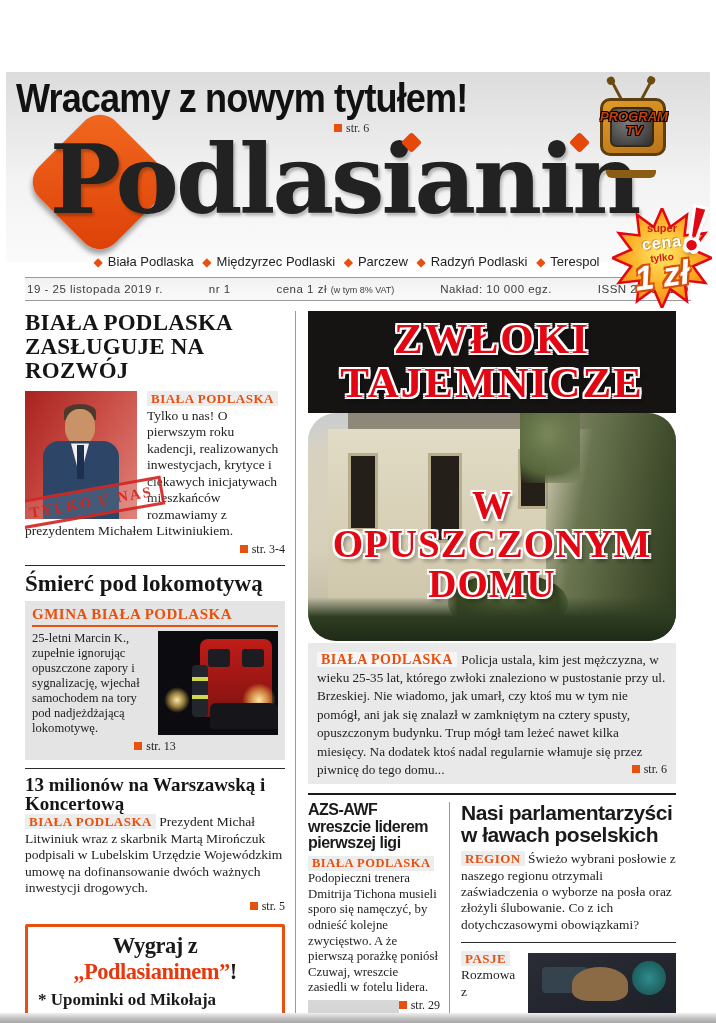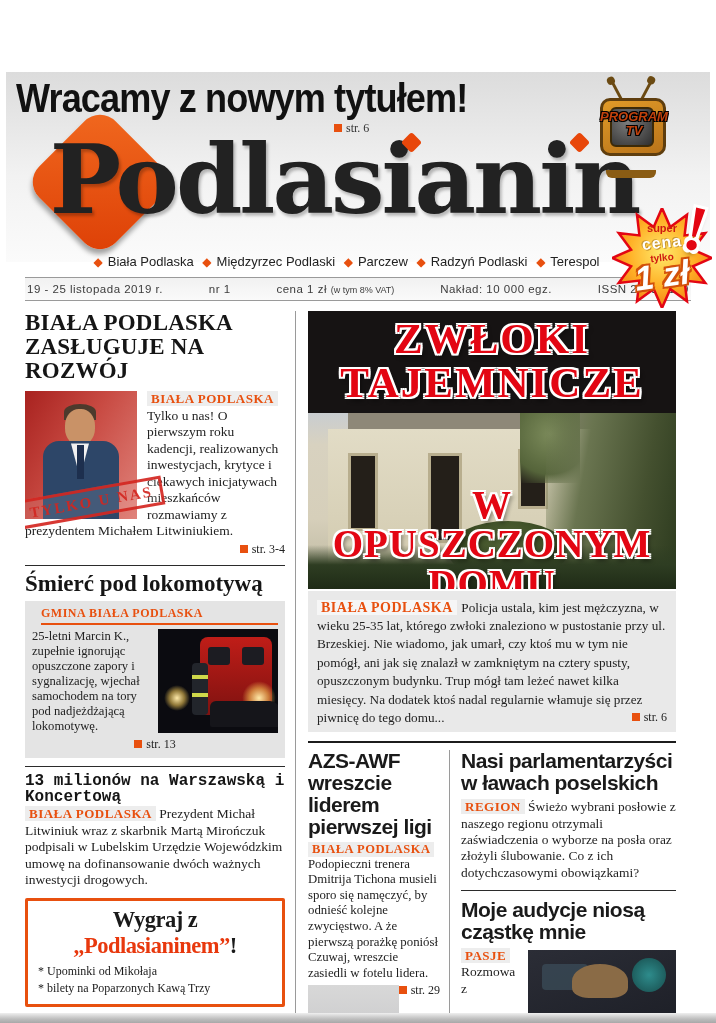--- a/index.html
+++ b/index.html
@@ -85,65 +85,65 @@
   .m-suit{position:absolute;top:50px;left:18px;width:76px;height:78px;border-radius:16px 16px 0 0;background:#2d4668;}
   .m-shirt{position:absolute;top:52px;left:46px;width:18px;height:34px;background:#f1f1f1;clip-path:polygon(0 0,100% 0,50% 100%);}
   .m-tie{position:absolute;top:54px;left:52px;width:7px;height:34px;background:#1d2f4e;}
   .stamp{position:absolute;left:-6px;bottom:2px;padding:3px 7px;border:3px solid #d42822;color:#d42822;
     font-weight:bold;font-size:15px;letter-spacing:2px;transform:rotate(-10deg);background:rgba(255,255,255,.12);
     font-family:var(--serif);white-space:nowrap;opacity:.92;}
 
   
   .train h2{font-size:23px;}
   .train-box{background:#e4e4e4;margin-top:5px;padding:5px 7px 6px 7px;}
-  .train-tag{display:block;background:none;padding:0;border-bottom:2px solid var(--orange);padding-bottom:2px;margin-bottom:4px;font-size:12px;margin-left:9px;}
+  .train-tag{display:block;background:none;padding:0;border-bottom:2px solid var(--orange);padding-bottom:2px;margin-bottom:4px;font-size:15px;}
   .train-flex{display:flex;gap:8px;}
   .train-text{width:118px;flex:none;font-size:12.6px;line-height:1.2;}
   .train-photo{flex:1;height:104px;position:relative;background:#0b0b10;overflow:hidden;}
   .loco{position:absolute;right:6px;top:8px;width:72px;height:78px;background:linear-gradient(180deg,#c01d18,#7e1210);border-radius:8px 8px 2px 2px;}
   .loco-win{position:absolute;top:10px;width:22px;height:18px;background:#1c1c22;border-radius:3px;}
   .glow{position:absolute;border-radius:50%;background:radial-gradient(circle,#ffe9a8 0%,rgba(255,210,90,.55) 40%,rgba(255,200,60,0) 70%);}
   .fireman{position:absolute;left:34px;top:34px;width:16px;height:52px;background:#22252b;border-radius:4px;}
   .fireman i{position:absolute;left:0;width:100%;height:4px;background:#cfd84a;}
   .car-dark{position:absolute;left:52px;bottom:6px;width:70px;height:26px;background:#15151a;border-radius:6px 10px 2px 2px;}
 
   
-  .roads h2{font-size:16px;font-family:Liberation Mono, monospace;}
+  .roads h2{font-size:19px;}
   .roads p{}
 
   
   .contest{border:3px solid #e8500f;border-radius:2px;margin-top:10px;padding:6px 10px 8px 10px;}
   .contest-title{font-family:var(--serif);font-weight:bold;font-size:22.5px;text-align:center;letter-spacing:-.5px;}
   .contest-title .hl{color:#e8380d;}
   .contest ul{list-style:none;margin-top:4px;}
-  .contest li{font-family:var(--serif);font-weight:normal;font-size:12px;line-height:1.35;}
+  .contest li{font-family:var(--serif);font-weight:bold;font-size:17px;line-height:1.35;}
 
   
   .head-box{background:#161313;padding:6px 4px 8px 4px;text-align:center;}
   .red-outline{font-family:var(--serif);font-weight:bold;color:#e30613;line-height:1.02;letter-spacing:2px;
     text-shadow:-2px -2px 0 #fff,2px -2px 0 #fff,-2px 2px 0 #fff,2px 2px 0 #fff,0 -2px 0 #fff,0 2px 0 #fff,-2px 0 0 #fff,2px 0 0 #fff,3px 4px 4px rgba(0,0,0,.45);}
   .head-box .red-outline{font-size:43px;}
-  .house{position:relative;height:176px;background:linear-gradient(180deg,#c9cdd0 0%,#d8d2c0 18%,#d6cfba 60%,#b9b49c 100%);overflow:hidden;}
+  .house{position:relative;height:228px;background:linear-gradient(180deg,#c9cdd0 0%,#d8d2c0 18%,#d6cfba 60%,#b9b49c 100%);overflow:hidden;border-radius:28px;}
   .h-roof{position:absolute;top:0;left:40px;width:250px;height:26px;background:#8e8878;}
   .h-wall{position:absolute;top:16px;left:20px;width:300px;height:170px;background:linear-gradient(180deg,#e2dcc6,#cfc7ab);}
   .h-win{position:absolute;background:#241f19;border:3px solid #b8ae8e;}
   .h-tree{position:absolute;top:0;right:0;width:130px;height:100%;background:linear-gradient(100deg,rgba(214,207,186,0) 0%,#6a7550 30%,#44502f 70%,#2c3a1e 100%);}
   .h-tree2{position:absolute;top:0;right:96px;width:60px;height:70px;background:radial-gradient(circle at 50% 30%,#7b8a5a,#55643a 70%,rgba(85,100,58,0));}
   .h-bush{position:absolute;bottom:0;left:0;width:100%;height:44px;background:linear-gradient(180deg,rgba(46,61,34,0),#2e3d22 45%,#1f2b16);}
   .h-bush2{position:absolute;bottom:8px;left:140px;width:120px;height:60px;border-radius:50%;background:radial-gradient(circle,#57683a,#35451f 75%,rgba(53,69,31,0));}
   .house-head{position:absolute;left:0;right:0;top:72px;text-align:center;z-index:3;}
   .house-head .red-outline{font-size:39px;letter-spacing:1px;display:block;}
   .main-textbox{background:#e9e9e9;padding:7px 9px 6px 9px;margin-top:2px;}
   .main-textbox .tag{background:#f6f6f6;font-size:14px;}
   .main-textbox .body-ser{font-size:13.2px;line-height:1.24;display:inline;}
   .main-textbox .pref{display:inline-block;float:right;}
 
   .bottom{display:flex;border-top:2px solid #1c1c1c;margin-top:9px;padding-top:7px;}
   .azs{width:142px;flex:none;border-right:1px solid #9a9a9a;padding-right:9px;}
-  .azs h2{font-family:var(--sans);font-weight:bold;font-size:21px;line-height:1.04;letter-spacing:-.5px;}
+  .azs h2{font-family:var(--sans);font-weight:bold;font-size:16px;line-height:1.04;letter-spacing:-.5px;}
   .azs .tag{font-size:12.5px;margin-top:4px;display:inline-block;}
   .azs .body-ser{font-size:12.8px;}
   .vb-photo{position:relative;height:126px;margin-top:4px;background:linear-gradient(180deg,#d8d8d8,#c4c4c6 60%,#b7b7ba);overflow:hidden;}
   .right-col{flex:1;padding-left:11px;}
   .right-col h2{font-family:var(--sans);font-weight:bold;font-size:21px;line-height:1.05;letter-spacing:-.5px;}
   .right-col .tag{font-size:13px;}
   .right-col .body-ser{font-size:13.4px;}
   .thin-rule{border:none;border-top:1px solid #2b2b2b;margin:9px 0 8px 0;}
   .radio-photo{float:right;width:148px;height:130px;margin:2px 0 4px 8px;position:relative;
     background:linear-gradient(160deg,#2b2d36,#1d1f27 70%);overflow:hidden;}
@@ -269,20 +269,21 @@
           </div>
           <div class="pref" style="text-align:center;"><span class="sq"></span><span>str. 13</span></div>
         </div>
       </div>
 
       <hr class="rule">
 
       <div class="roads">
         <h2 class="ser">13 milionów na Warszawską i Koncertową</h2>
         <p class="body-ser"><span class="tag">BIAŁA PODLASKA</span> <span>Prezydent Michał Litwiniuk wraz z skarbnik Martą Mirończuk podpisali w Lubelskim Urzędzie Wojewódzkim umowę na dofinansowanie dwóch ważnych inwestycji drogowych.</span></p>
+        <div class="pref"><span class="sq"></span><span>str. 5</span></div>
       </div>
 
       <div class="contest">
         <div class="contest-title">
           <span>Wygraj z </span><span class="hl">„Podlasianinem”</span><span>!</span>
         </div>
         <ul>
           <li>* Upominki od Mikołaja</li>
           <li>* bilety na Poparzonych Kawą Trzy</li>
 
@@ -336,21 +337,20 @@
 
         <div class="right-col">
           <div>
             <h2>Nasi parlamentarzyści w ławach poselskich</h2>
             <p class="body-ser" style="margin-top:5px;"><span class="tag">REGION</span> <span>Świeżo wybrani posłowie z naszego regionu otrzymali zaświadczenia o wyborze na posła oraz złożyli ślubowanie. Co z ich dotychczasowymi obowiązkami?</span></p>
           </div>
 
           <hr class="thin-rule">
 
           <div>
-            <h2>Moje audycje niosą cząstkę mnie</h2>
             <div style="margin-top:5px;overflow:hidden;">
               <div class="radio-photo">
                 <div class="r-circle"></div>
                 <div class="r-light"></div>
                 <div class="r-hair"></div>
 
               </div>
               <p class="body-ser"><span class="tag">PASJE</span> <span>Rozmowa z pochodzącym z Białej Podlaskiej Mateuszem Tomaszukiem, który kocha pracę w radio i realizuje tę pasję pracując w ogólnopolskich rozgłośniach.</span></p>
 
             </div>

